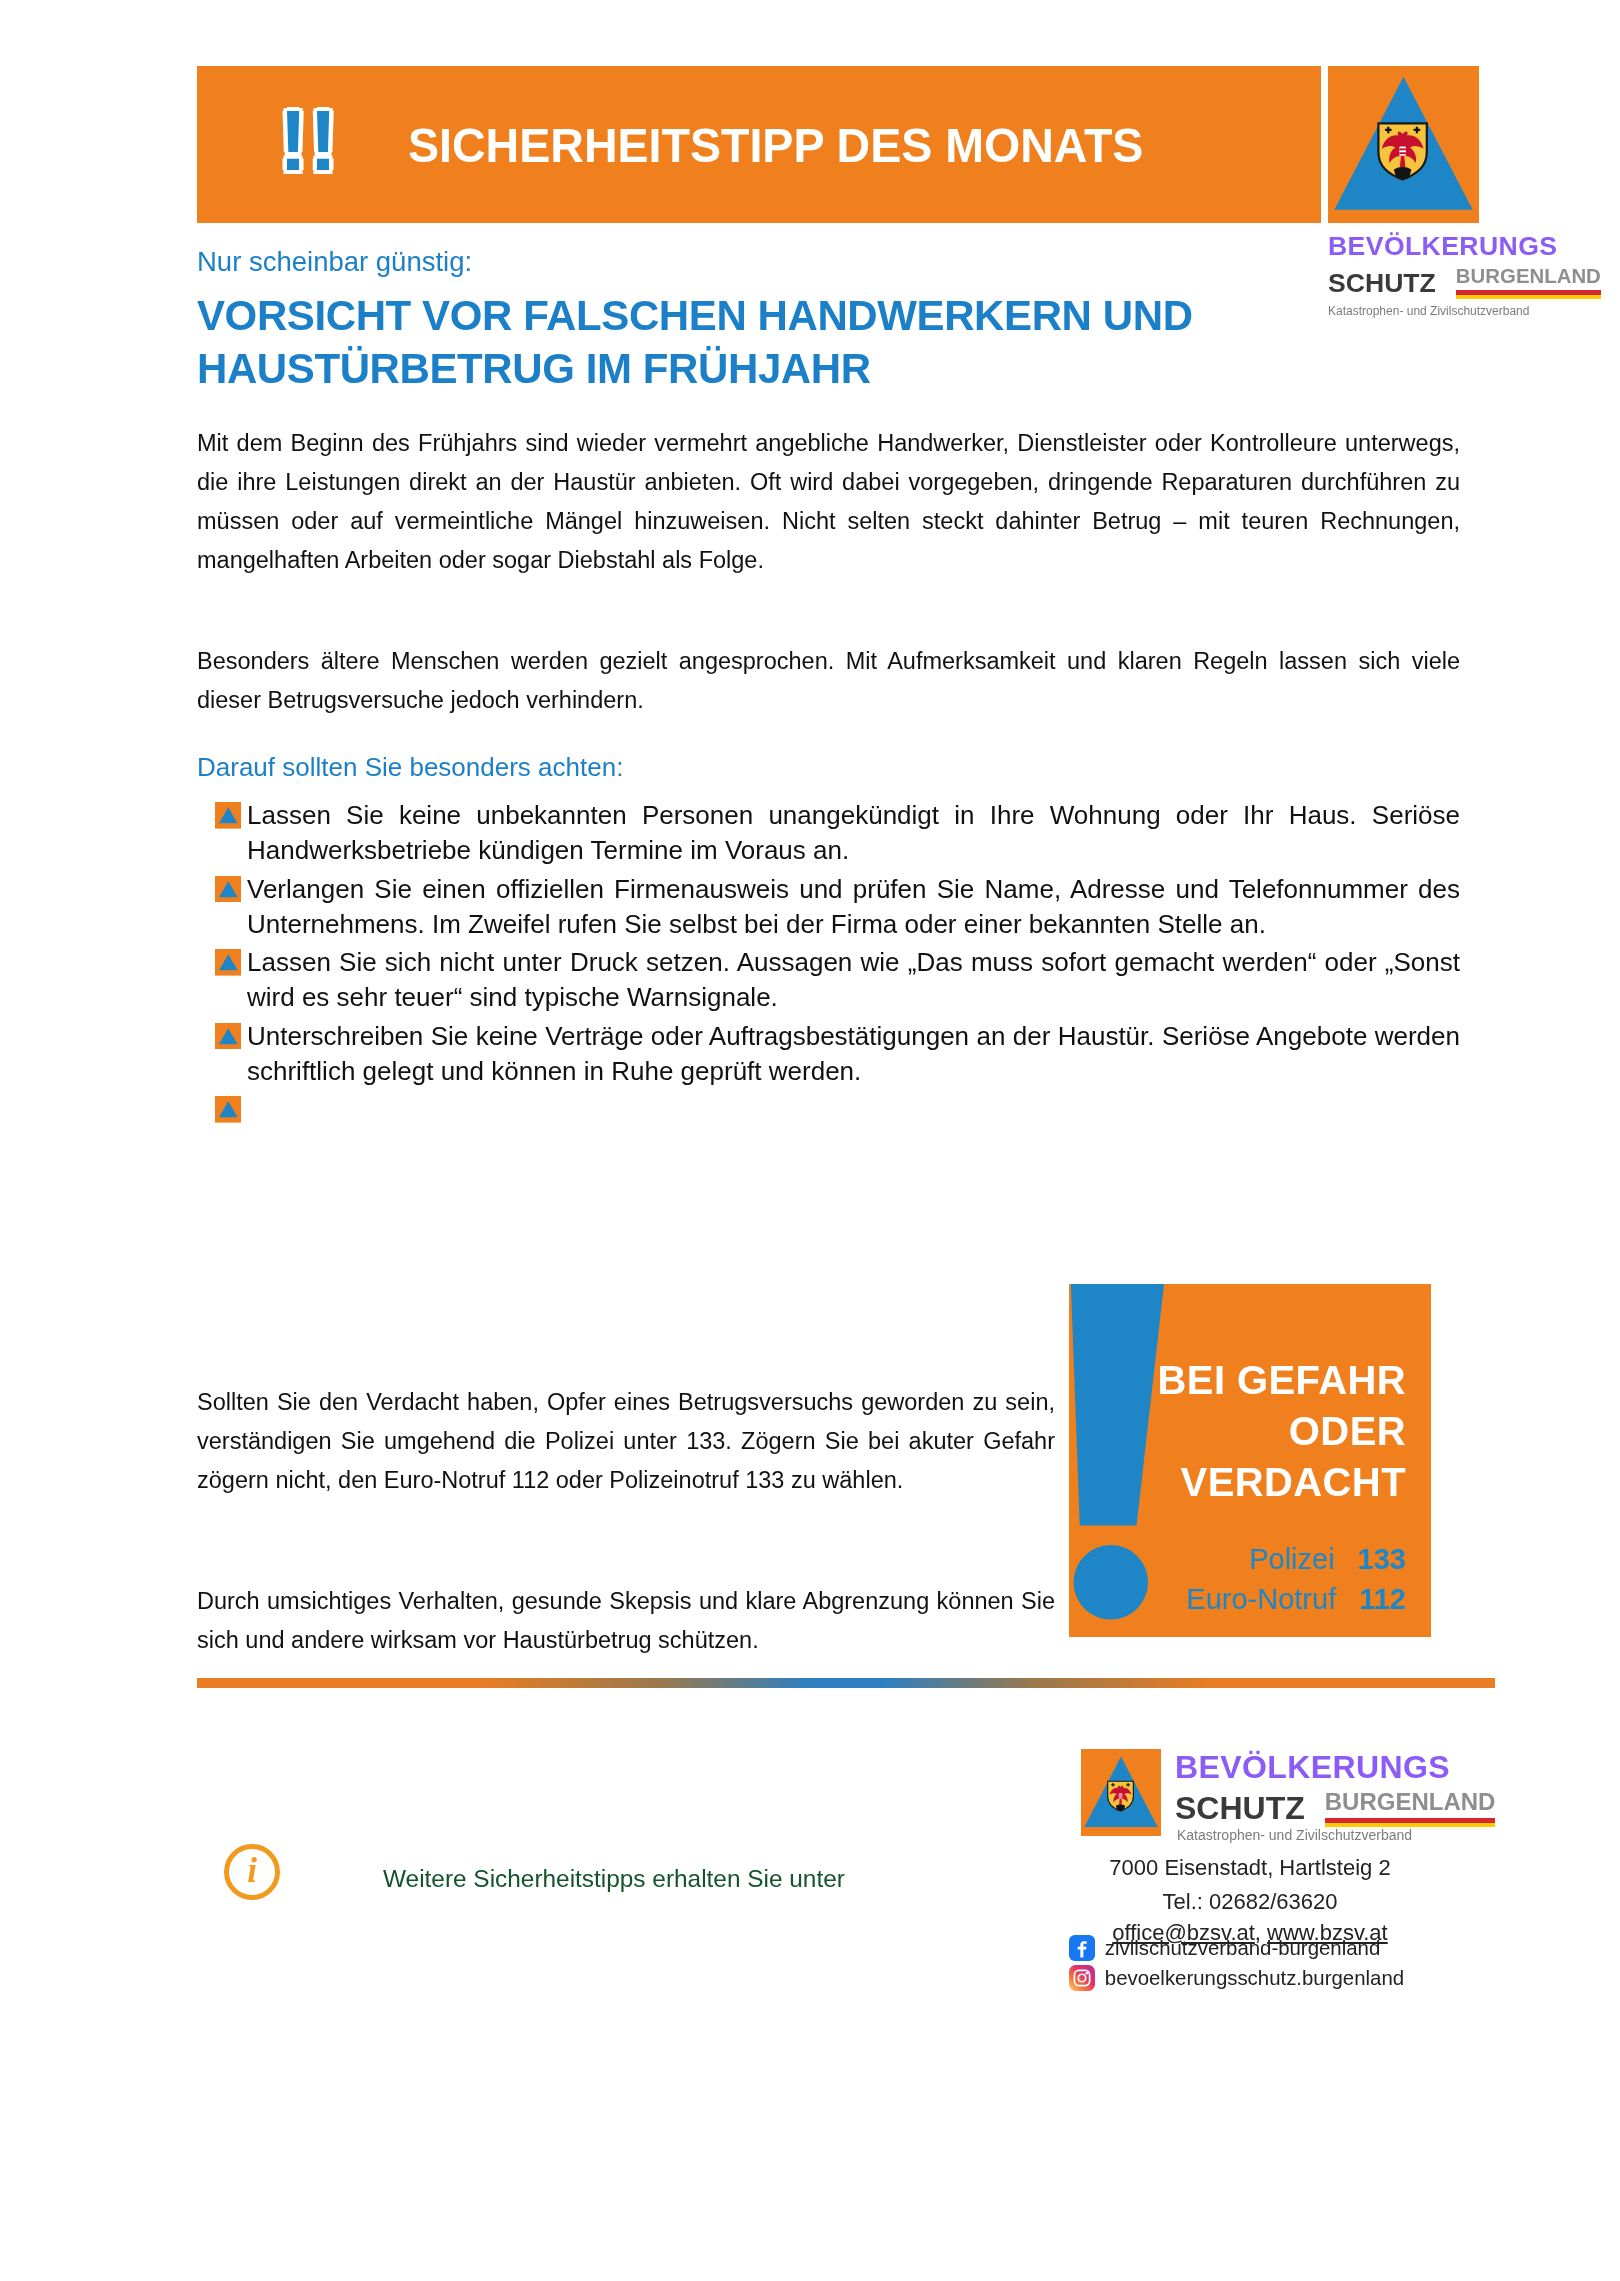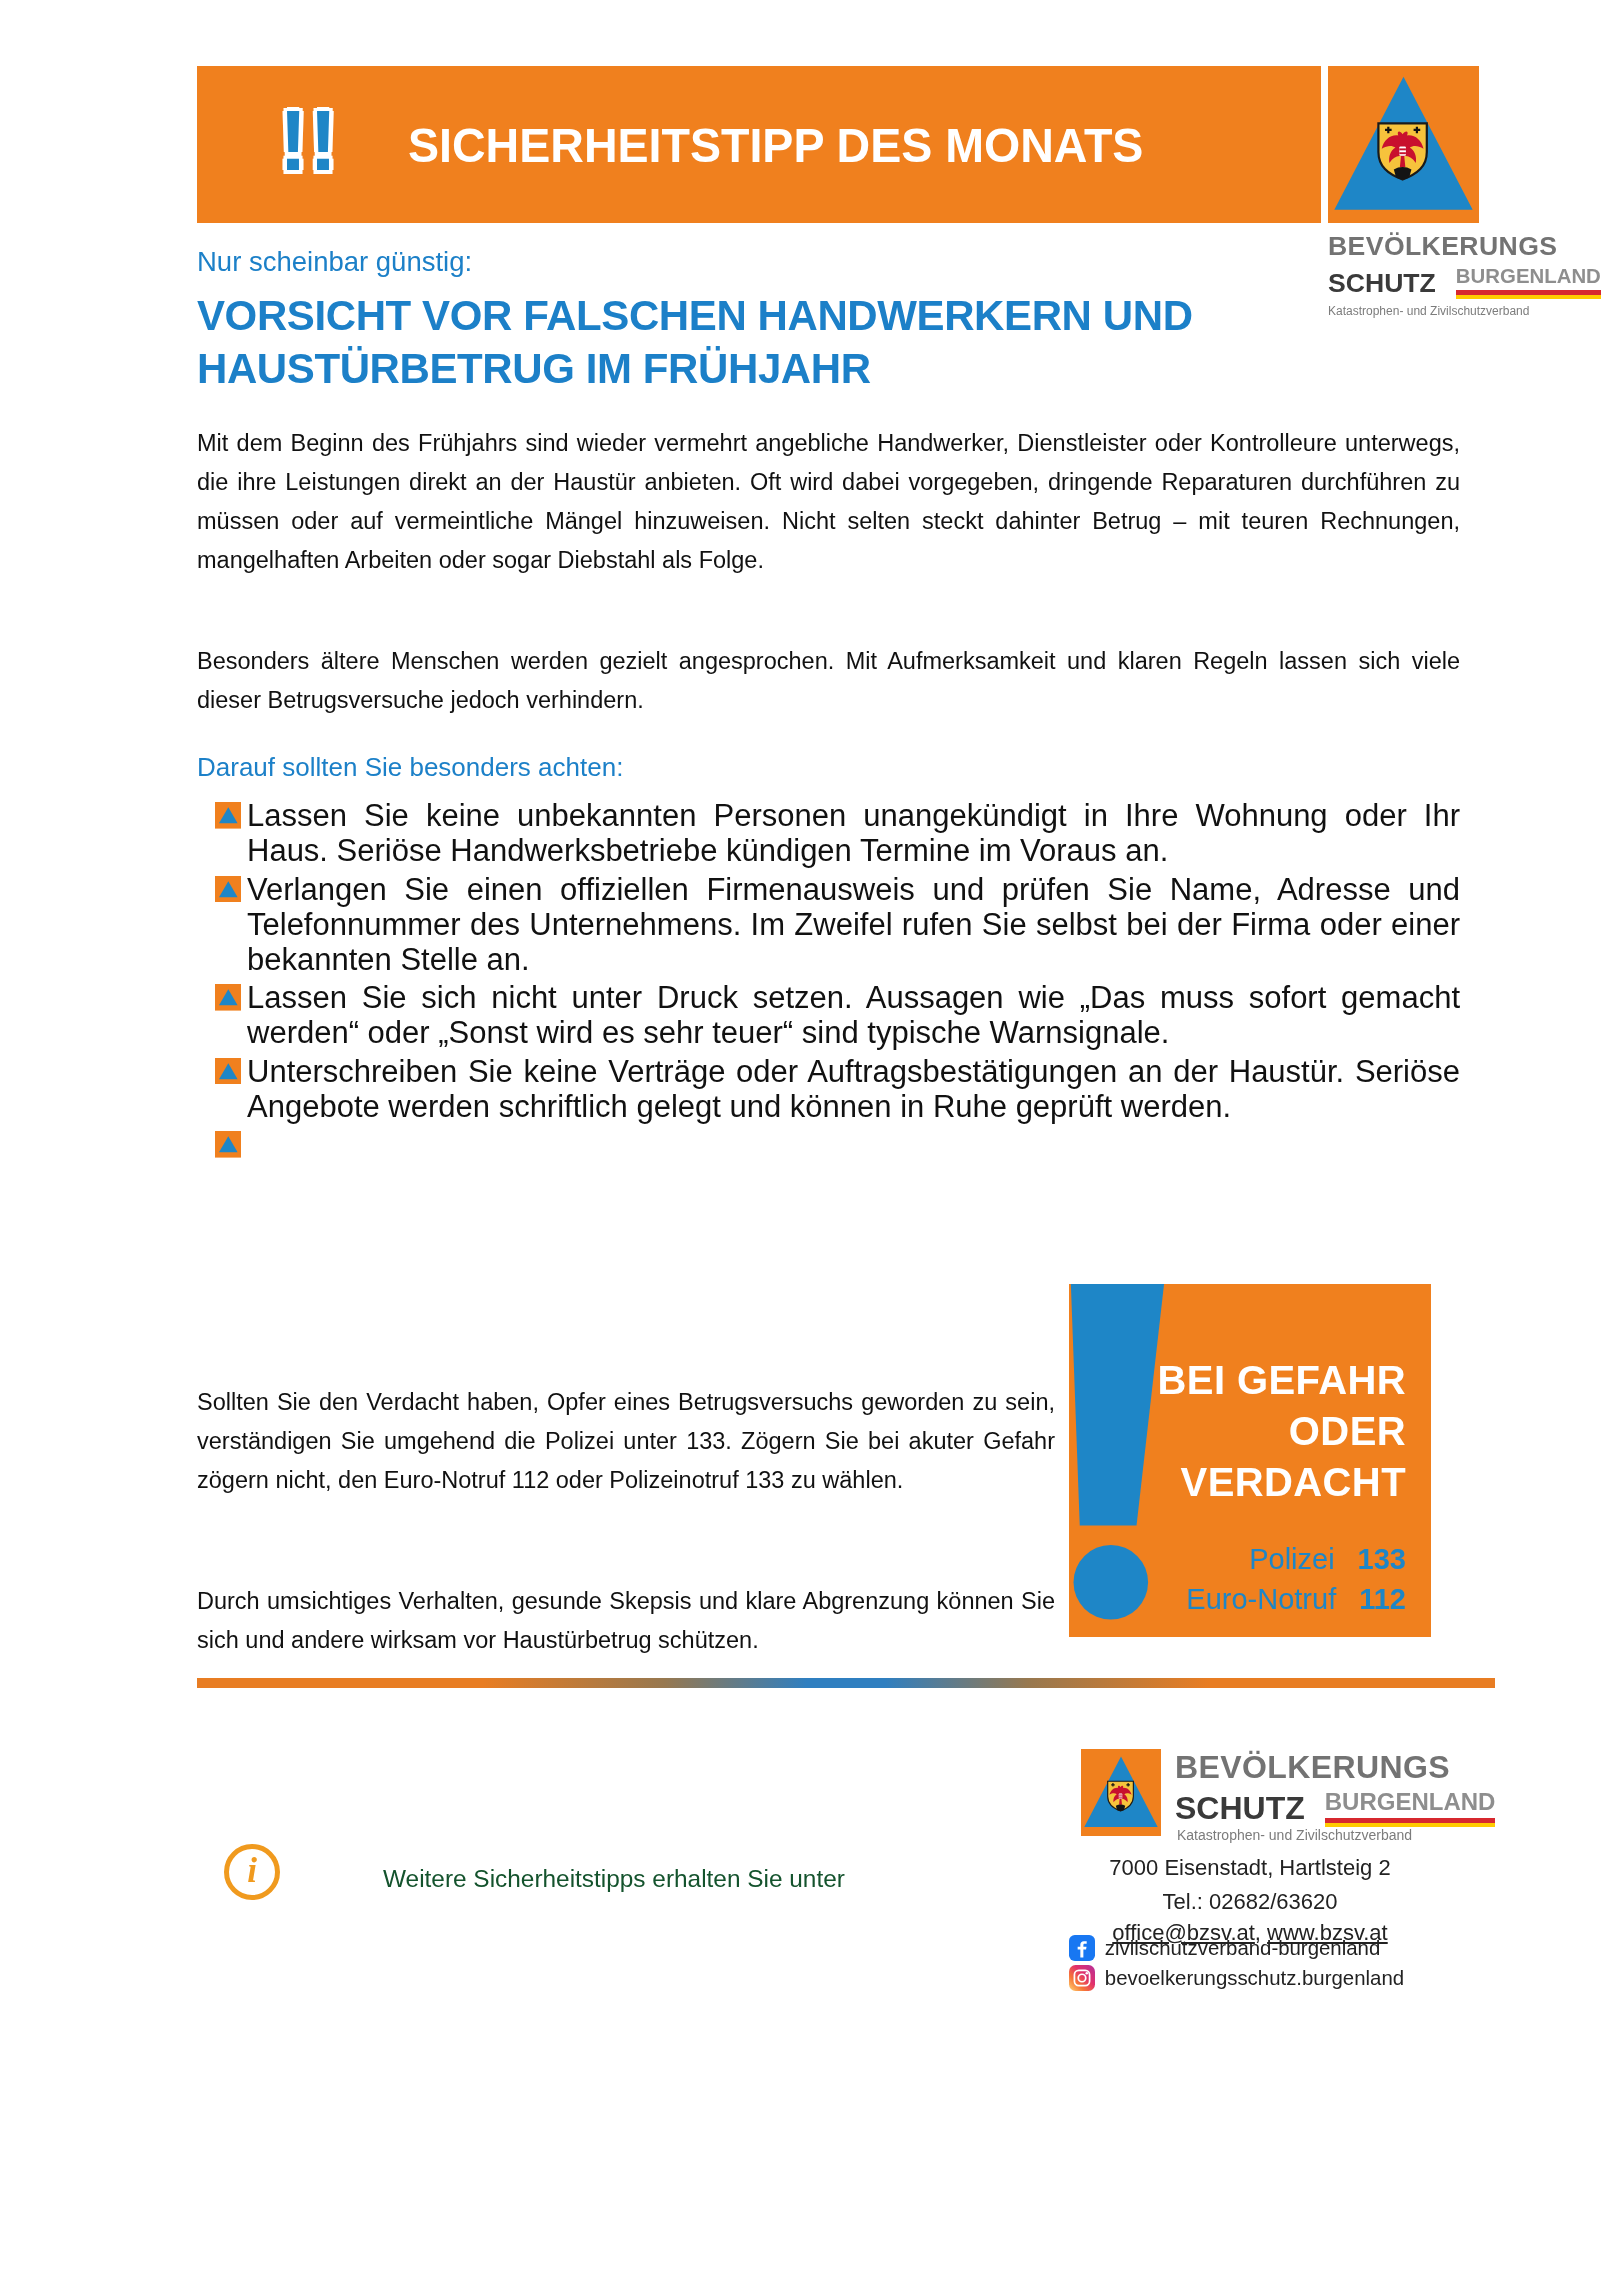--- a/index.html
+++ b/index.html
@@ -19,21 +19,21 @@
     position:absolute;left:211px;top:50%;transform:translateY(-50%) scaleX(.95);
     transform-origin:left center;margin:0;
     font-size:49px;font-weight:bold;color:#ffffff;letter-spacing:0px;white-space:nowrap;
   }
   
   .logo-square{background:#F0801E;}
   .logo-square svg{display:block;width:100%;height:100%;}
   .logo-top{position:absolute;left:1328px;top:66px;width:204px;}
   .logo-top .logo-square{width:151px;height:157px;}
   .logo-words{white-space:nowrap;}
-  .lw1{font-weight:bold;color:#737373;}
+  .lw1{font-weight:bold;color:#8b5cf6;}
   .lw2{display:flex;align-items:flex-end;gap:20px;font-weight:bold;color:#3a3a3a;}
   .bg-wrap{display:inline-flex;flex-direction:column;}
   .bg-word{font-weight:bold;color:#8e8e8e;}
   .bars{display:block;margin-top:2.7px;}
   .bar{display:block;height:4.4px;}
   .bar.red{background:#D7282F;}
   .bar.yellow{background:#FFCB00;}
   .lw3{color:#7c7c7c;}
   .logo-top .lw1{font-size:26.6px;margin-top:8px;letter-spacing:0.4px;}
   .logo-top .lw2{font-size:26.6px;margin-top:2.7px;}
@@ -49,21 +49,21 @@
     position:absolute;left:197px;width:1263px;margin:0;
     font-size:23.5px;line-height:39px;text-align:justify;color:#111;
   }
   .p1{top:424px;}
   .p2{top:642px;}
   
   .tips-heading{position:absolute;left:197px;top:752px;font-size:26px;color:#1C80C8;}
   .tips{position:absolute;left:197px;top:798px;width:1263px;margin:0;padding:0;list-style:none;}
   .tips li{
     position:relative;padding-left:50px;margin-bottom:3.5px;
-    font-size:31px;line-height:35px;text-align:justify;color:#111;
+    font-size:26px;line-height:35px;text-align:justify;color:#111;
   }
   .tip-icon{position:absolute;left:17.7px;top:4.4px;width:26.6px;height:26.6px;display:block;}
   .tip-icon svg{display:block;width:100%;height:100%;}
   
   .alert-box{position:absolute;left:1069px;top:1284px;width:362px;height:353px;background:#F0801E;}
   .alert-bang{position:absolute;left:0;top:0;width:120px;height:348px;}
   .alert-title{
     position:absolute;right:25px;top:71px;text-align:right;
     color:#ffffff;font-size:40px;line-height:51px;font-weight:bold;letter-spacing:0.4px;margin-left:40px;
   }

